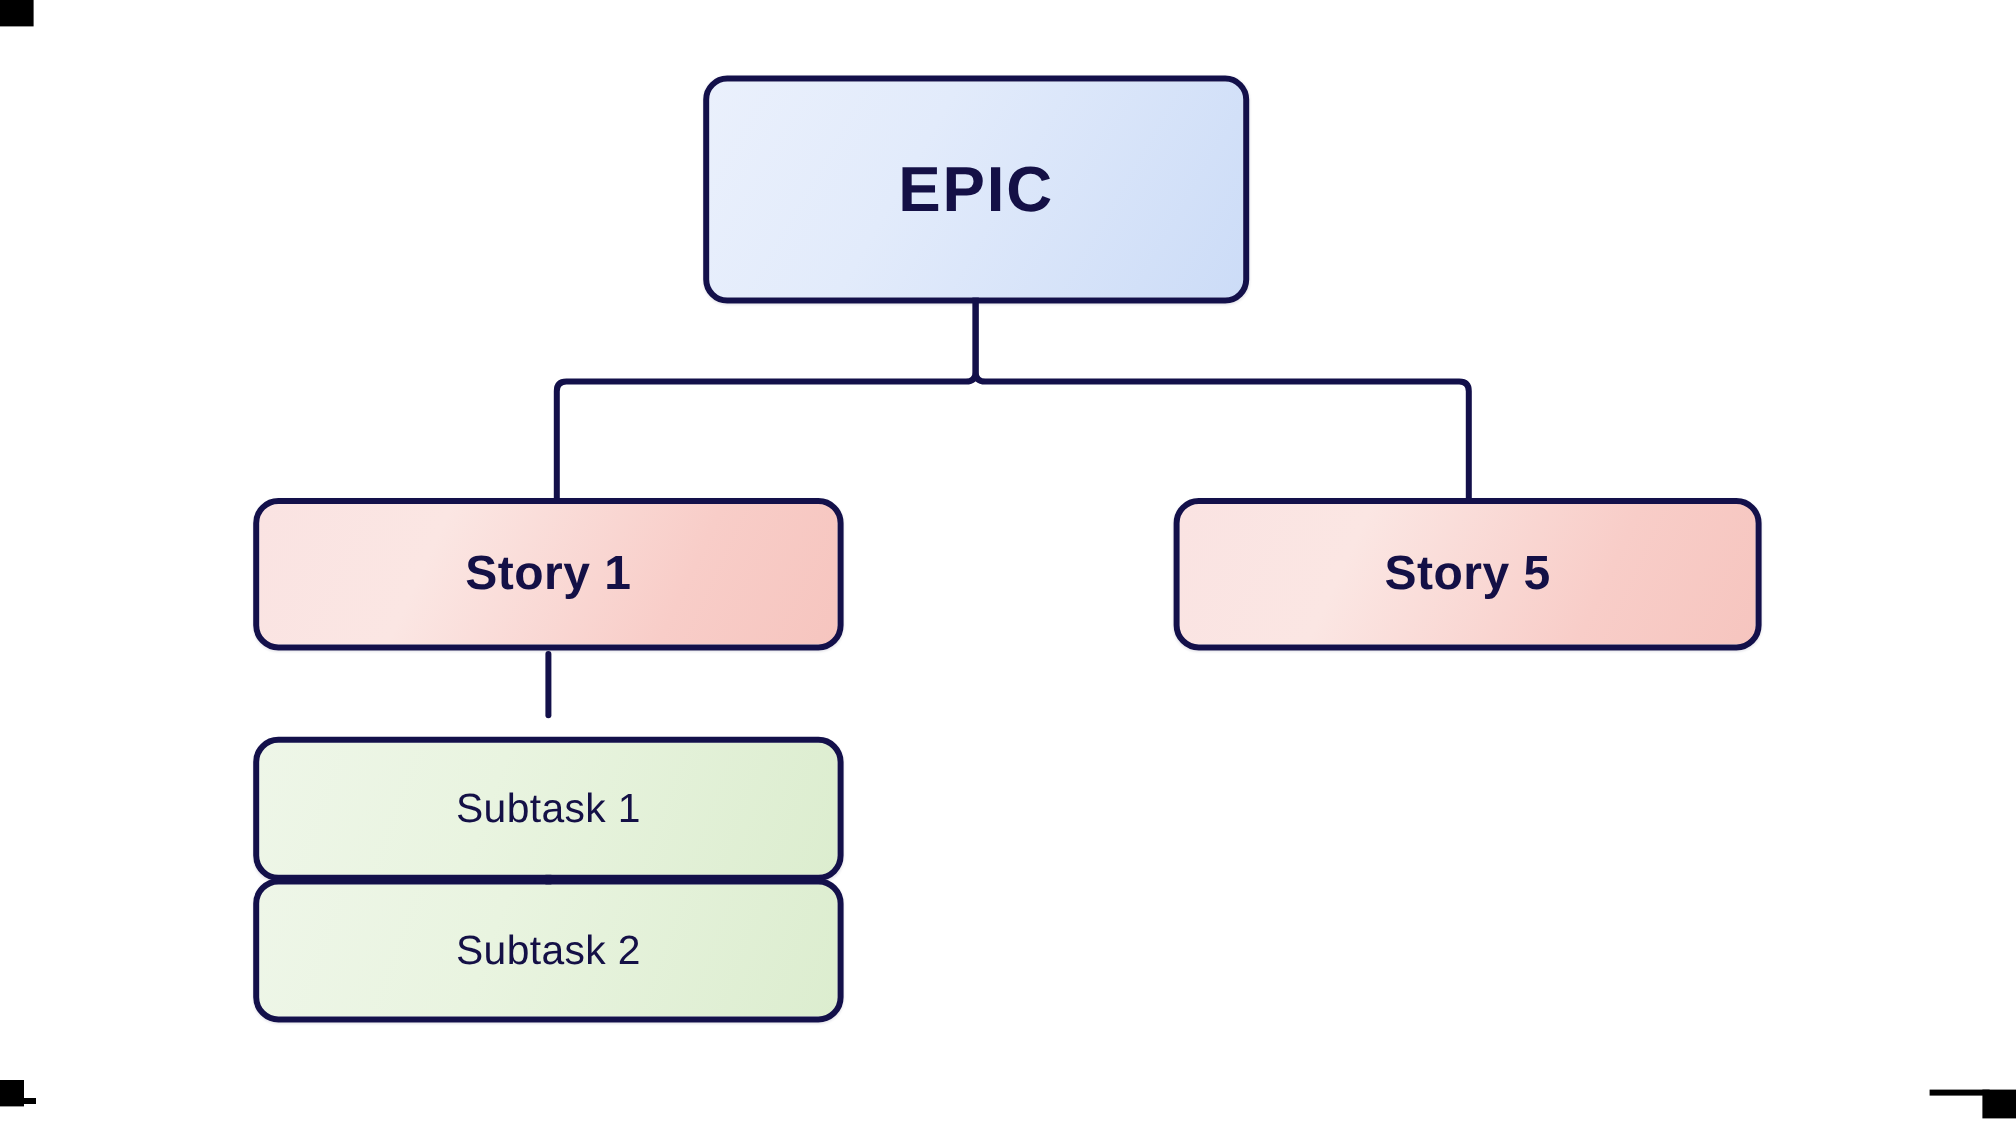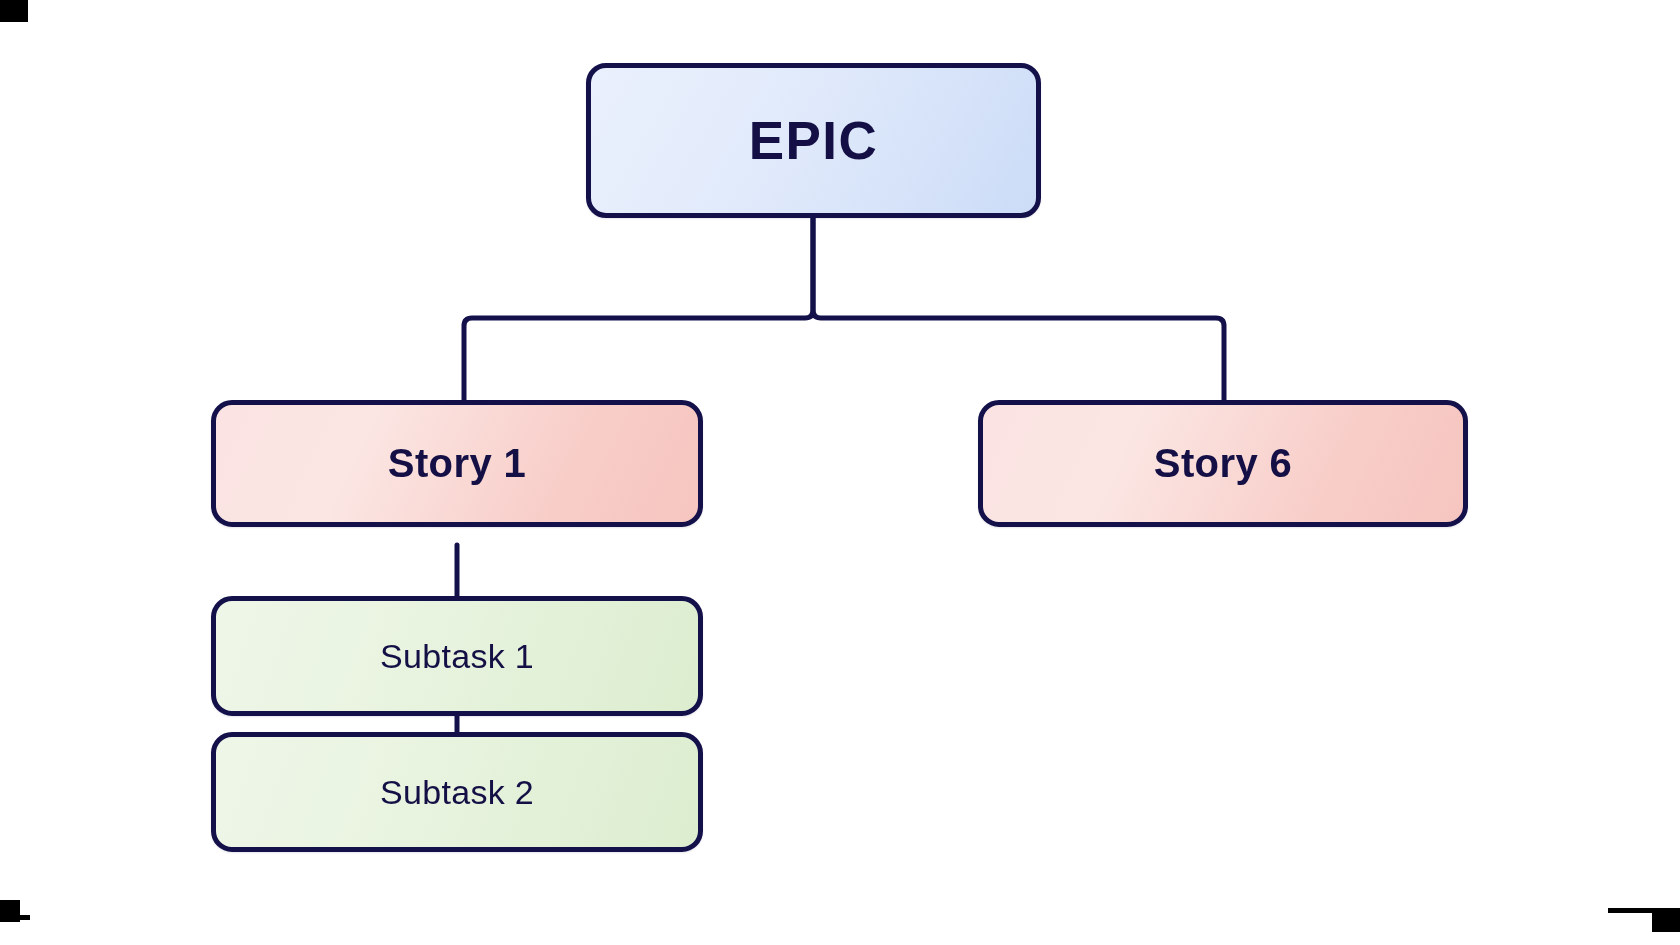--- a/index.html
+++ b/index.html
@@ -52,52 +52,52 @@
     justify-content: center;
     color: #141046;
     text-align: center;
     box-shadow: 0 1px 2px rgba(20,16,70,0.10);
   }
 
   .node-epic {
     left: 586px;
     top: 63px;
     width: 455px;
-    height: 155px;
+    height: 190px;
     border-radius: 20px;
     background: linear-gradient(120deg, #eaf0fc 0%, #e2ebfb 38%, #ccdcf7 100%);
   }
   .node-epic .node-label {
     font-size: 53px;
     font-weight: 700;
     letter-spacing: 1.5px;
   }
 
   .node-story {
-    top: 400px;
+    top: 415px;
     height: 127px;
     border-radius: 21px;
     background: linear-gradient(115deg, #fae3e2 0%, #fbe6e3 30%, #f8cdc8 72%, #f6c5bf 100%);
   }
   .node-story-1 { left: 211px; width: 492px; }
   .node-story-2 { left: 978px; width: 490px; }
   .node-story .node-label {
     font-size: 40px;
     font-weight: 700;
     letter-spacing: 0.4px;
   }
 
   .node-subtask {
     left: 211px;
     width: 492px;
     height: 120px;
     border-radius: 21px;
     background: linear-gradient(110deg, #eef6e8 0%, #e9f4e0 40%, #dcedcf 100%);
   }
-  .node-subtask-1 { top: 596px; }
+  .node-subtask-1 { top: 614px; }
   .node-subtask-2 { top: 732px; }
   .node-subtask .node-label {
     font-size: 34px;
     font-weight: 400;
     letter-spacing: 0.3px;
   }
 </style>
 </head>
 <body>
 
@@ -123,21 +123,21 @@
 
   <div class="node node-epic">
     <span class="node-label">EPIC</span>
   </div>
 
   <div class="node node-story node-story-1">
     <span class="node-label">Story 1</span>
   </div>
 
   <div class="node node-story node-story-2">
-    <span class="node-label">Story 6</span>
+    <span class="node-label">Story 5</span>
   </div>
 
   <div class="node node-subtask node-subtask-1">
     <span class="node-label">Subtask 1</span>
   </div>
 
   <div class="node node-subtask node-subtask-2">
     <span class="node-label">Subtask 2</span>
   </div>
 

